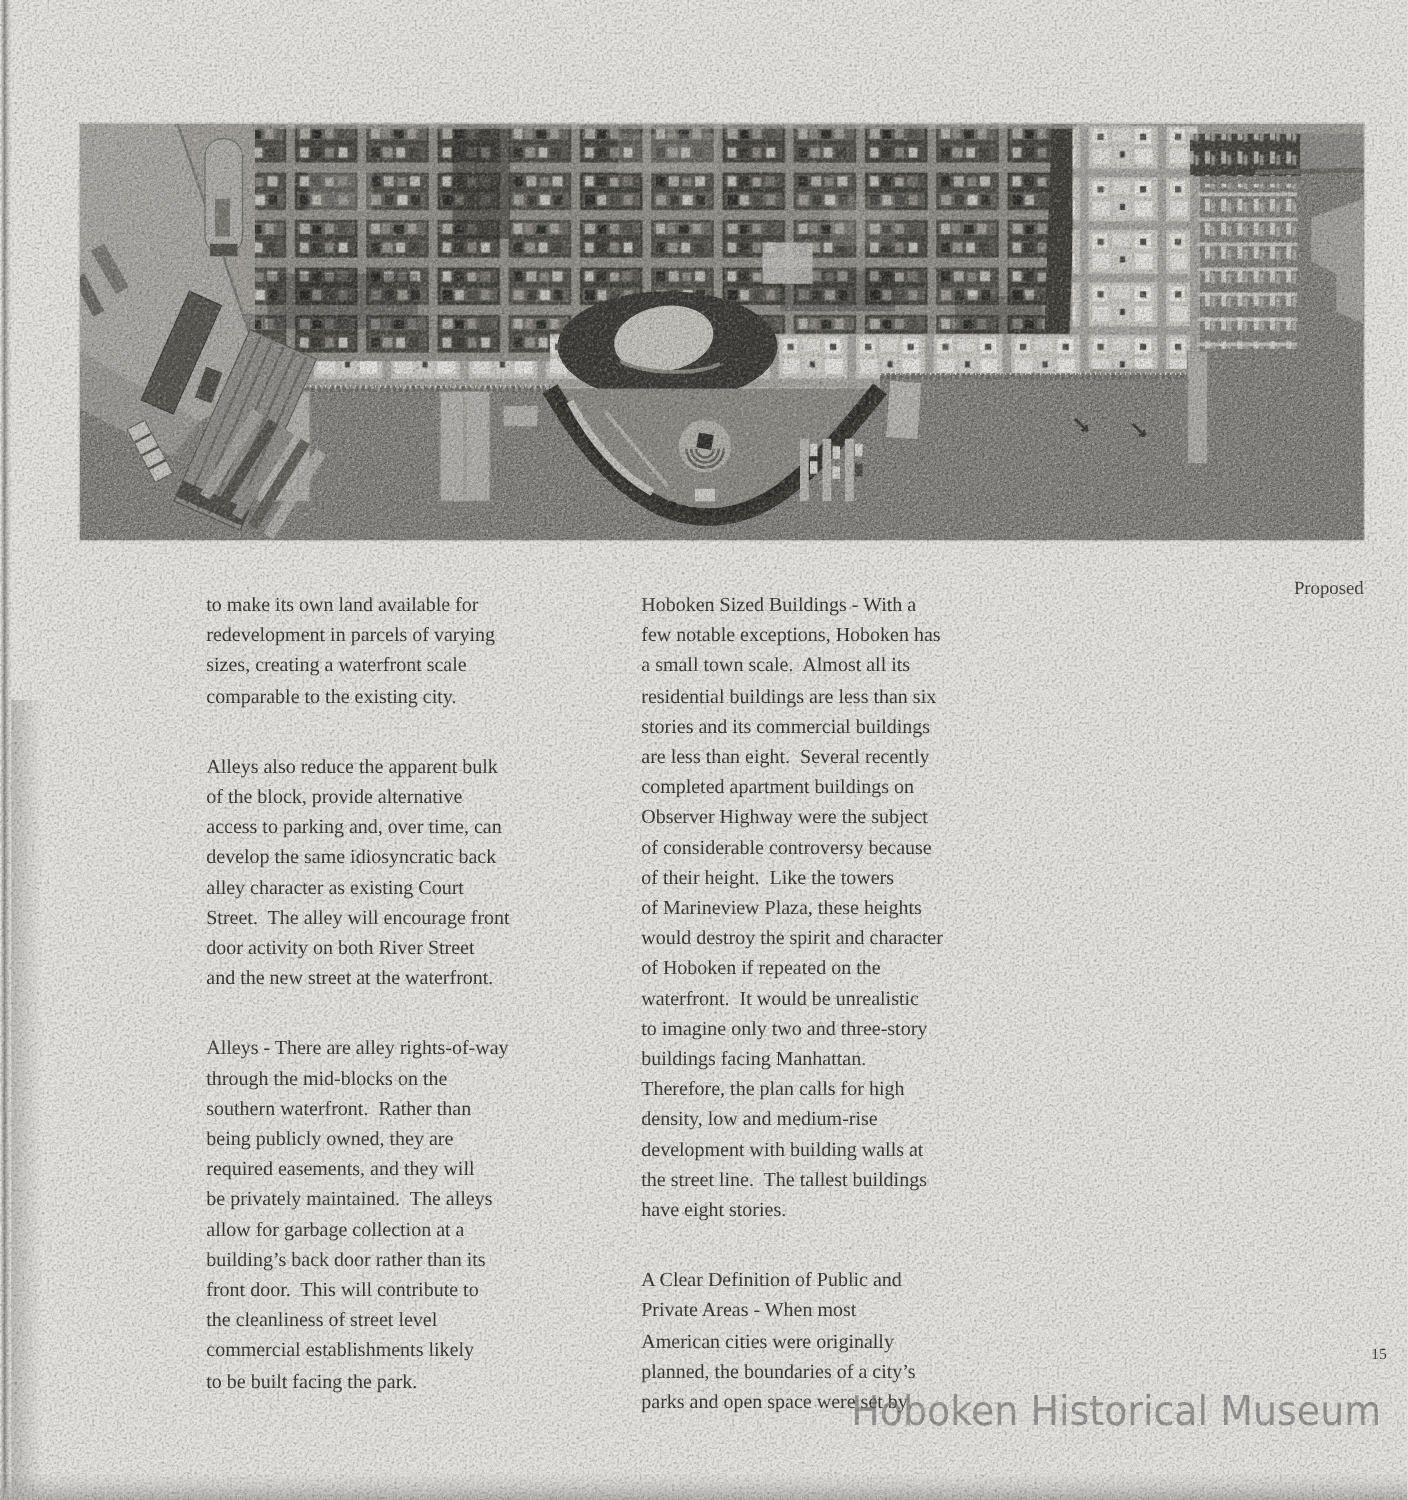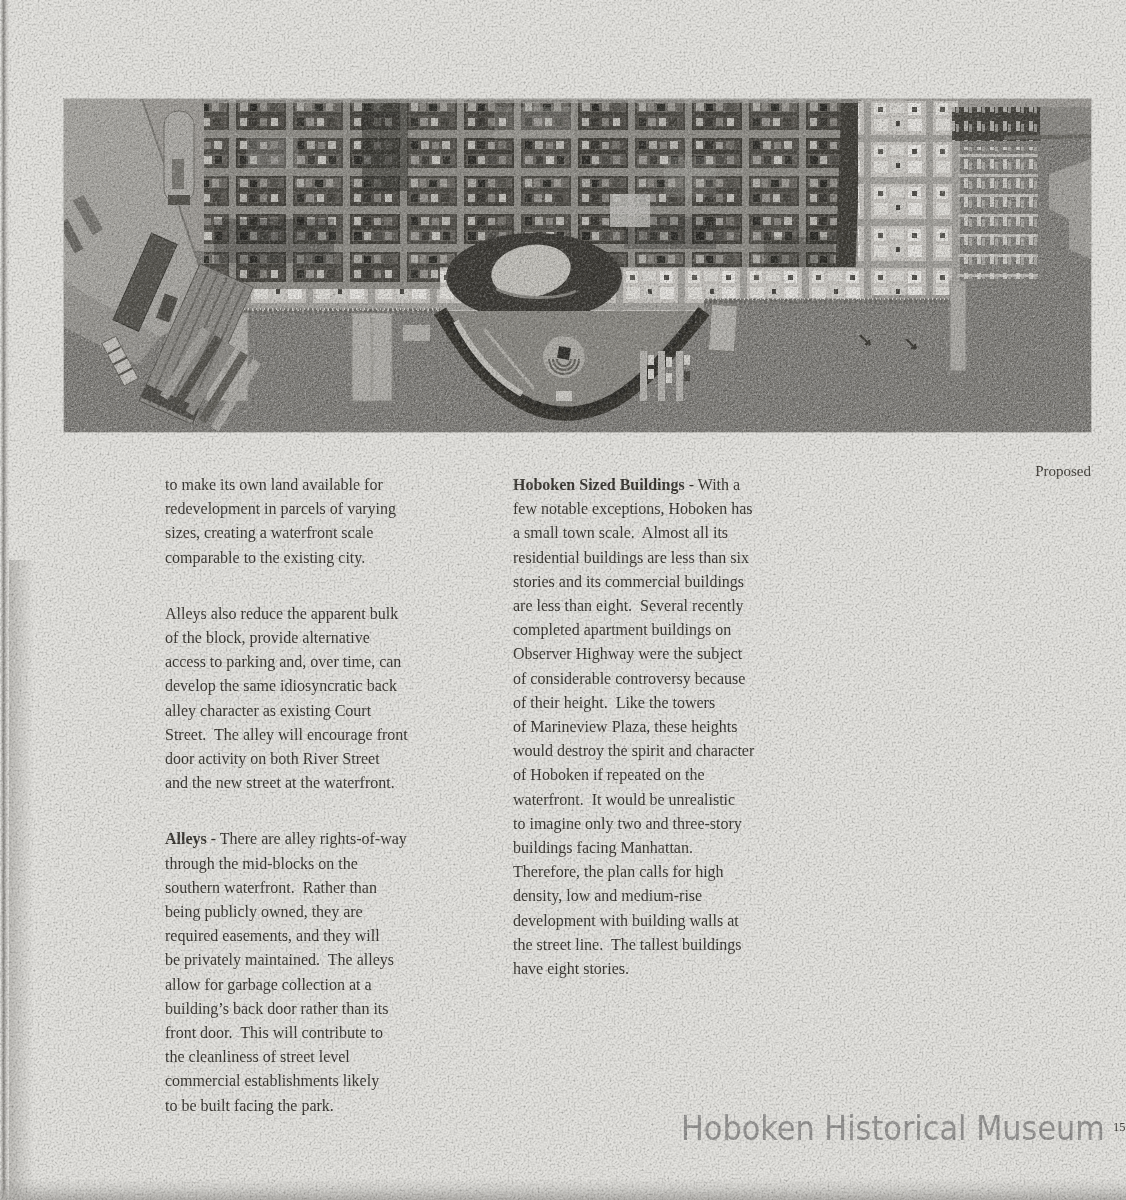--- a/index.html
+++ b/index.html
@@ -14,37 +14,37 @@
     position:absolute;left:64px;top:99px;width:1027px;height:333px;
     outline:1px solid rgba(50,48,44,.18);
   }
   .photo svg{display:block;width:100%;height:100%;}
   
   .caption{
     position:absolute;left:900px;top:463px;width:191px;text-align:right;
     font-size:15px;color:#3f3c37;
   }
   .page-number{
-    position:absolute;left:1097px;top:1120px;font-size:12.5px;color:#3a3732;margin-left:16px;
+    position:absolute;left:1097px;top:1076px;font-size:12.5px;color:#3a3732;
   }
   .watermark{
     position:absolute;left:681px;top:1109px;z-index:30;
     font-family:"DejaVu Sans", sans-serif;font-size:33px;
     color:rgba(95,95,95,.62);white-space:nowrap;
     transform:scaleX(.92);transform-origin:left top;
   }
   
   .col{
     position:absolute;top:473px;color:#36332e;
     font-size:16px;line-height:24.2px;
   }
   .col-left{left:165px;width:330px;}
   .col-right{left:513px;width:340px;}
   .col p{margin:0 0 32px 0;white-space:pre;}
-  .col p strong{font-weight:700;white-space:pre;}
+  .col p strong{font-weight:400;white-space:pre;}
   
   .edge-left{
     position:absolute;left:0;top:0;width:9px;height:1200px;z-index:40;
     background:linear-gradient(90deg,#e9e8e4 0%,#8b8985 40%,#c8c6c2 72%,#e1e0dc 100%);
   }
   .edge-left-shadow{
     position:absolute;left:0;top:560px;width:34px;height:640px;z-index:39;
     background:linear-gradient(90deg,rgba(72,68,62,.35),rgba(72,68,62,0));
   }
   .edge-bottom{
@@ -306,20 +306,25 @@
 would destroy the spirit and character
 of Hoboken if repeated on the
 waterfront.  It would be unrealistic
 to imagine only two and three-story
 buildings facing Manhattan.
 Therefore, the plan calls for high
 density, low and medium-rise
 development with building walls at
 the street line.  The tallest buildings
 have eight stories.</span></p>
+    <p><strong>A Clear Definition of Public and
+Private Areas</strong><span> - When most
+American cities were originally
+planned, the boundaries of a city’s
+parks and open space were set by</span></p>
   </div>
 
   <div class="page-number">15</div>
   <div class="watermark">Hoboken Historical Museum</div>
 
   <div class="edge-left-shadow"></div>
   <div class="edge-left"></div>
   <div class="edge-bottom"></div>
 
   <svg class="grain" width="1126" height="1200">

